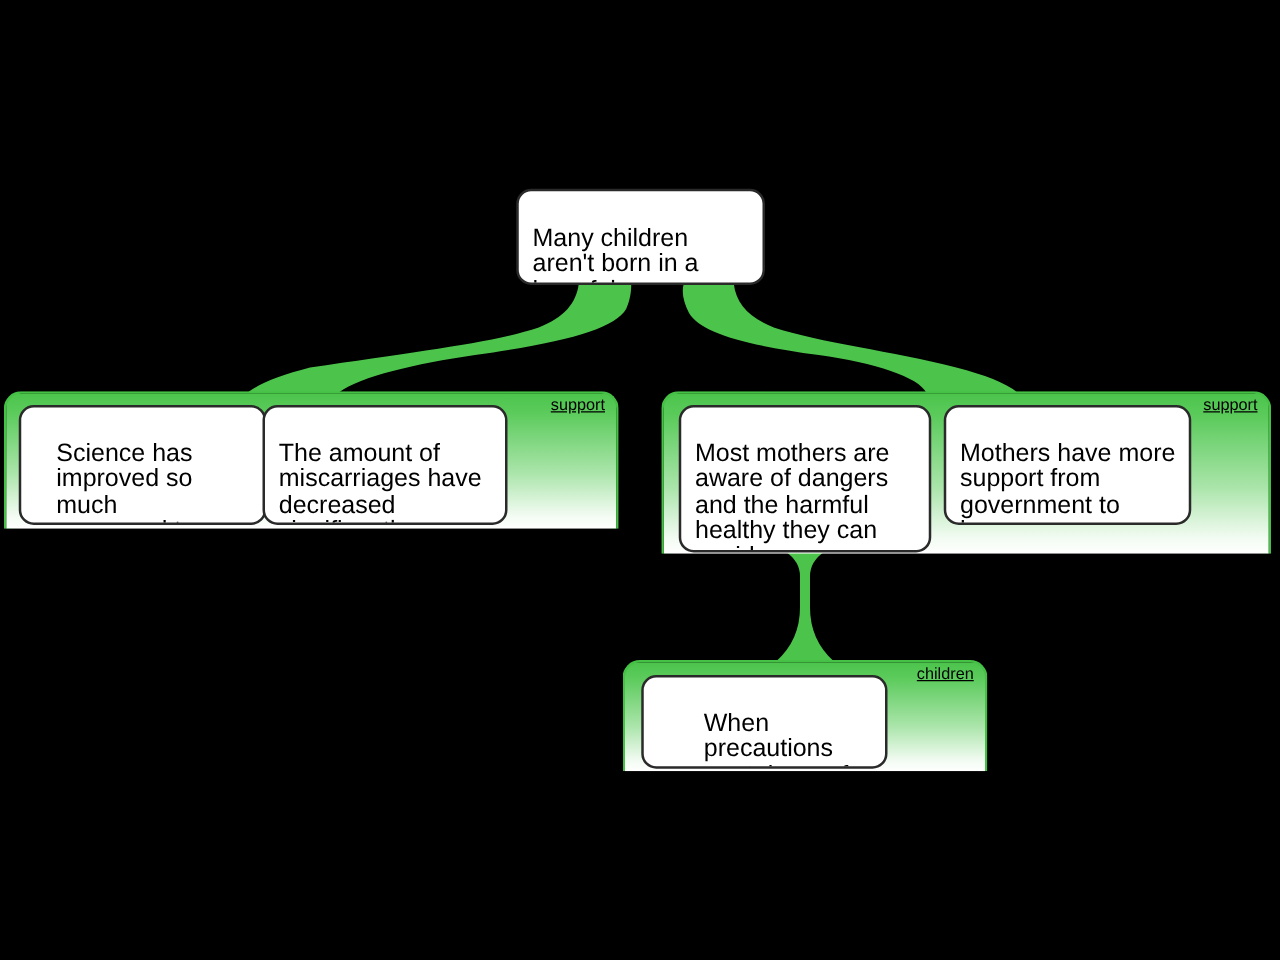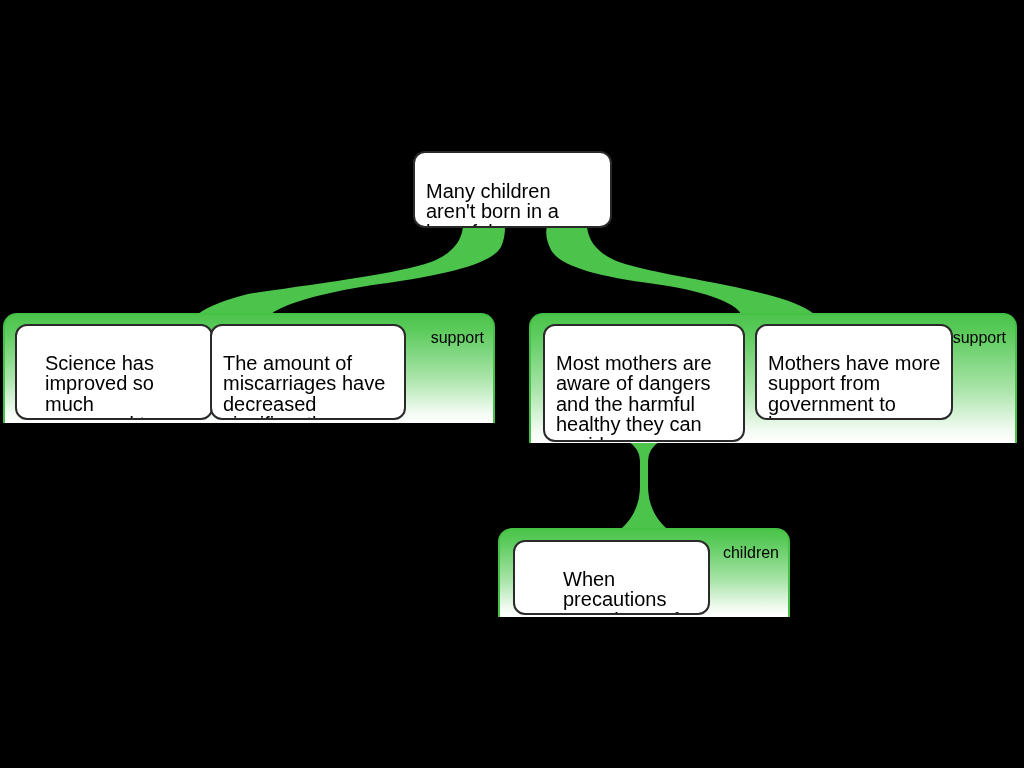--- a/index.html
+++ b/index.html
@@ -25,25 +25,26 @@
     position: absolute;
     z-index: 1;
     border: 2px solid #45C245;
     border-bottom: none;
     border-radius: 14px 14px 0 0;
     background: linear-gradient(180deg, #4CC44C 0%, #5BCB5B 14%, #A9E4A9 58%, #F2FBF2 90%, #FFFFFF 100%);
     box-sizing: border-box;
   }
   .group-label {
     position: absolute;
-    top: 15px;
+    top: 2px;
     right: 9px;
-    font-size: 16px;
+    font-size: 13px;
     color: #000000;
     line-height: 1;
+    text-decoration: underline;
   }
   .node {
     position: absolute;
     z-index: 2;
     background: #FFFFFF;
     border: 2px solid #2A2A2A;
     border-radius: 12px;
     box-sizing: border-box;
     color: #000000;
     font-size: 20px;

